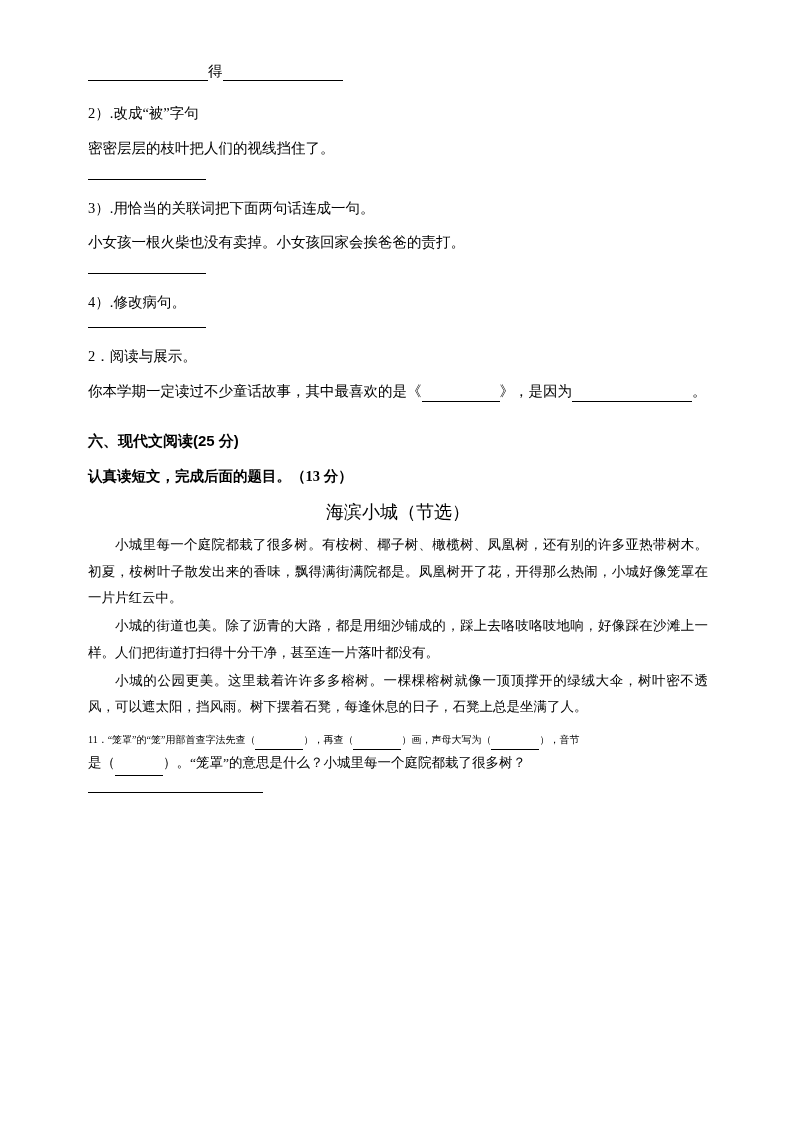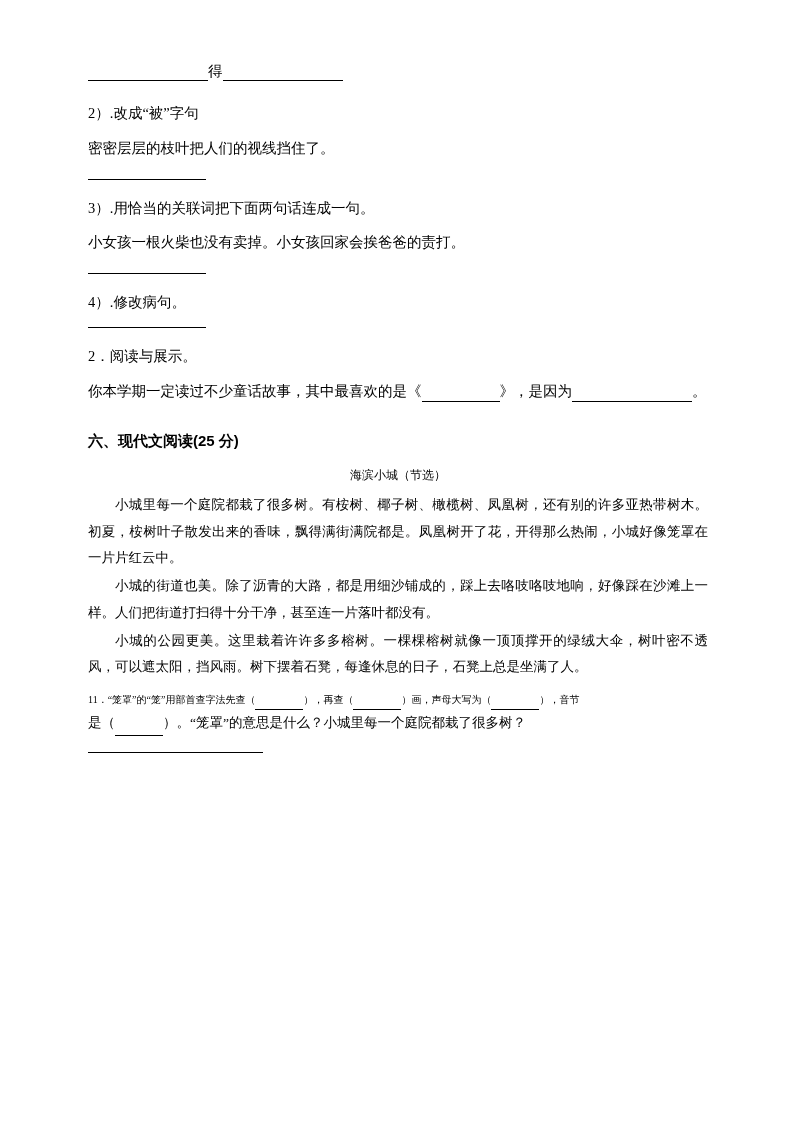--- a/index.html
+++ b/index.html
@@ -67,21 +67,21 @@
     font-family: "Liberation Sans", "DejaVu Sans", sans-serif;
     margin: 30px 0 16px 0;
   }
   .lead {
     font-size: 14.5px;
     font-weight: bold;
     margin-bottom: 14px;
   }
   .passage-title {
     text-align: center;
-    font-size: 12px;
+    font-size: 18px;
     margin: 0 0 8px 0;
   }
   .para {
     font-size: 13.5px;
     line-height: 1.95;
     text-indent: 2em;
     margin: 0 0 2px 0;
     text-align: justify;
   }
   .q {
@@ -152,20 +152,21 @@
 
     <div class="blk-sm">
       <div class="line"><span>2．</span><span>阅读与展示。</span></div>
     </div>
     <div class="blk">
       <div class="line"><span>你本学期一定读过不少童话故事，其中最喜欢的是《</span><span class="ul-long"></span><span>》，是因为</span><span class="ul-med"></span><span>。</span></div>
     </div>
 
     <div class="section-title">六、现代文阅读(25 分)</div>
 
+    <div class="lead">认真读短文，完成后面的题目。（13 分）</div>
 
     <div class="passage-title">海滨小城（节选）</div>
 
     <div class="para">小城里每一个庭院都栽了很多树。有桉树、椰子树、橄榄树、凤凰树，还有别的许多亚热带树木。初夏，桉树叶子散发出来的香味，飘得满街满院都是。凤凰树开了花，开得那么热闹，小城好像笼罩在一片片红云中。</div>
     <div class="para">小城的街道也美。除了沥青的大路，都是用细沙铺成的，踩上去咯吱咯吱地响，好像踩在沙滩上一样。人们把街道打扫得十分干净，甚至连一片落叶都没有。</div>
     <div class="para">小城的公园更美。这里栽着许许多多榕树。一棵棵榕树就像一顶顶撑开的绿绒大伞，树叶密不透风，可以遮太阳，挡风雨。树下摆着石凳，每逢休息的日子，石凳上总是坐满了人。</div>
 
     <div class="q">
       <span>11．</span><span>“笼罩”的“笼”用部首查字法先查（</span><span class="paren-blank"></span><span>），再查（</span><span class="paren-blank"></span><span>）画，声母大写为（</span><span class="paren-blank"></span><span>），音节</span>
     </div>

